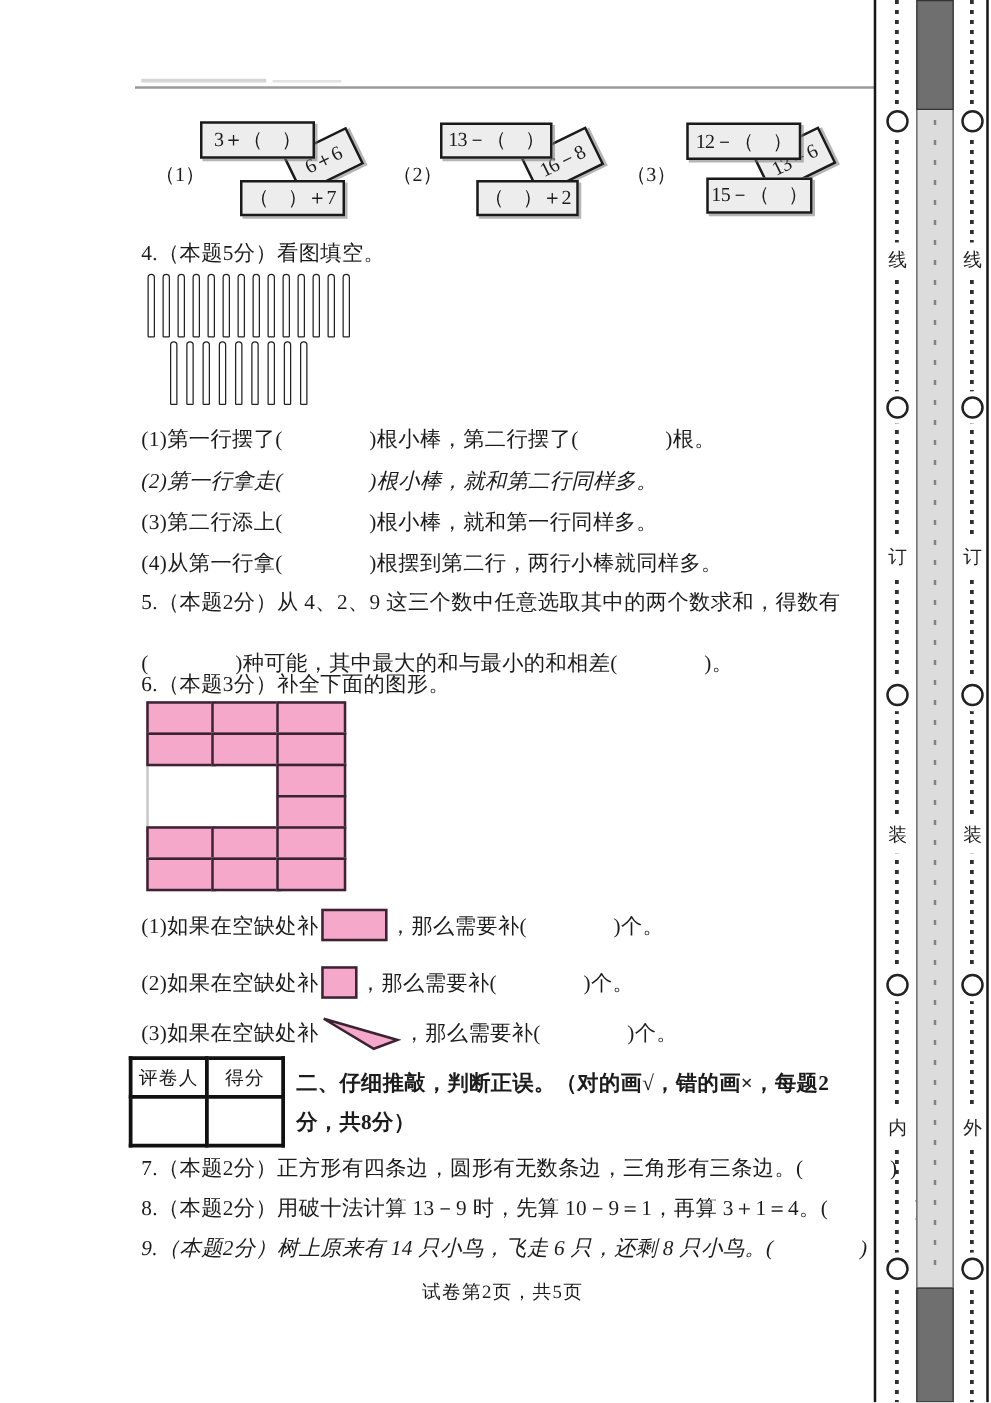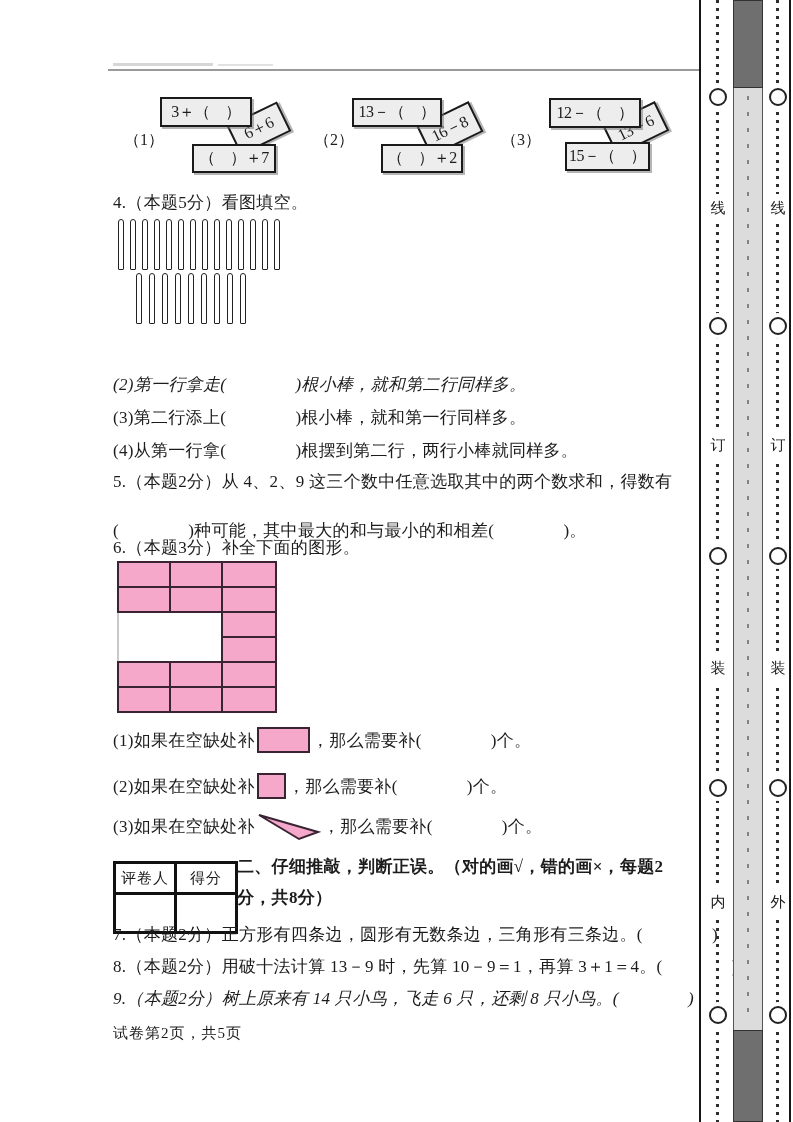--- a/index.html
+++ b/index.html
@@ -48,35 +48,35 @@
   }
   .gap-edge{position:absolute;left:0;top:50px;width:2px;height:54px;background:#c9c9c9;}
 
   
   .q6-line{position:absolute;display:flex;align-items:center;}
   .shape-rect{width:53px;height:26px;background:var(--pink,#f5a8ca);border:2px solid var(--pink-border,#3a2433);box-sizing:border-box;margin:0 2px;}
   .shape-square{width:29px;height:26px;background:var(--pink,#f5a8ca);border:2px solid var(--pink-border,#3a2433);box-sizing:border-box;margin:0 2px;}
   .shape-tri{margin:0 2px;display:block;}
 
   
-  .score-table{left:113px;top:845px;border-collapse:collapse;margin-top:16px;}
+  .score-table{left:103px;top:845px;border-collapse:collapse;}
   .score-table td{
     border:3px solid #111;width:58px;text-align:center;
     font-size:15px;letter-spacing:1px;padding:0;
   }
   .score-table .hd{height:28px;}
   .score-table .bd{height:36px;}
 
   .sec-head{
     left:237px;top:851px;width:460px;
     font-weight:bold;font-size:17px;line-height:31px;
     letter-spacing:.3px;white-space:normal;
   }
 
-  .footer{left:113px;top:1024px;width:578px;font-size:15px;letter-spacing:1px;}
+  .footer{left:113px;top:1024px;width:578px;text-align:center;font-size:15px;letter-spacing:1px;}
 
   
   .vline{top:0;width:2px;height:1122px;background:#161616;}
   .strip{top:0;width:20px;height:1122px;}
   .dotline{
     position:absolute;left:8px;top:0;bottom:0;width:3px;
     background:repeating-linear-gradient(to bottom,#2e2e2e 0 3px,transparent 3px 8px);
   }
   .strip-circle{
     position:absolute;left:1px;width:14px;height:14px;
@@ -140,20 +140,21 @@
       <div class="stick"></div>
       <div class="stick"></div>
       <div class="stick"></div>
       <div class="stick"></div>
       <div class="stick"></div>
       <div class="stick"></div>
       <div class="stick"></div>
       <div class="stick"></div>
       <div class="stick"></div>
     </div>
+  <div class="abs txt" style="left:113px;top:340px;">(1)第一行摆了(　　　　)根小棒，第二行摆了(　　　　)根。</div>
   <div class="abs txt" style="left:113px;top:373px;font-style:italic;">(2)第一行拿走(　　　　)根小棒，就和第二行同样多。</div>
   <div class="abs txt" style="left:113px;top:406px;">(3)第二行添上(　　　　)根小棒，就和第一行同样多。</div>
   <div class="abs txt" style="left:113px;top:439px;">(4)从第一行拿(　　　　)根摆到第二行，两行小棒就同样多。</div>
 
   <div class="abs txt" style="left:113px;top:470px;">5.（本题2分）从 4、2、9 这三个数中任意选取其中的两个数求和，得数有</div>
   <div class="abs txt" style="left:113px;top:503px;margin-top:16px;">(　　　　)种可能，其中最大的和与最小的和相差(　　　　)。</div>
 
   <div class="abs txt" style="left:113px;top:536px;">6.（本题3分）补全下面的图形。</div>
   <div class="abs figure" id="figure">
     <div class="gap-edge"></div>

